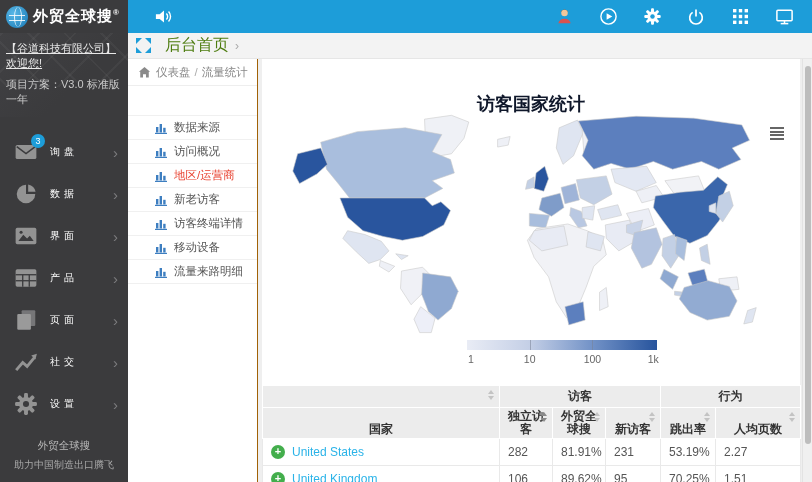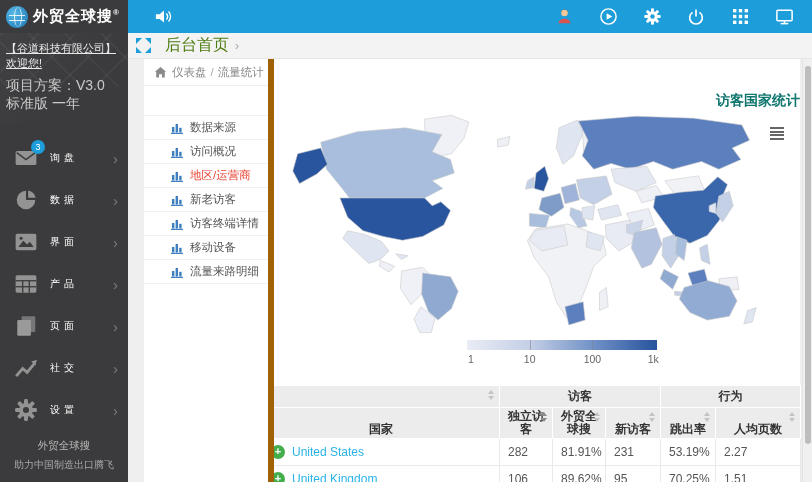--- a/index.html
+++ b/index.html
@@ -24,45 +24,45 @@
   .strip-crumb { color:#4d7c0f; font-size:16px; margin-left:14px; cursor:pointer; }
   .strip-chevron { color:#aaa; font-size:12px; margin-left:6px; }
 
   
   .sidebar { position:absolute; left:0; top:33px; width:128px; height:449px; background:#3b3b3d; z-index:25; }
   .company { position:relative; padding:8px 6px 10px 6px; background:linear-gradient(135deg,#414144 0%,#3b3b3d 60%); overflow:hidden; }
   .company::before { content:""; position:absolute; left:-30px; top:-6px; width:200px; height:60px; background:
      repeating-linear-gradient(45deg, rgba(255,255,255,.04) 0 2px, transparent 2px 26px),
      repeating-linear-gradient(-45deg, rgba(255,255,255,.04) 0 2px, transparent 2px 26px); }
   .company-welcome { color:#e8e8e8; font-size:11px; line-height:15px; position:relative;text-decoration:underline; }
-  .company-plan { color:#c9c9c9; font-size:14px; margin-top:6px; position:relative; }
+  .company-plan { color:#c9c9c9; font-size:11px; margin-top:6px; position:relative; }
   .menu { margin-top:14px; }
   .menu-item { height:42px; display:flex; align-items:center; padding:0 10px 0 14px; cursor:pointer; position:relative; }
   .menu-item .mi-icon { width:24px; height:24px; flex:0 0 24px; position:relative; }
   .menu-item .mi-label { color:#fff; font-size:10px; letter-spacing:4px; margin-left:12px; flex:1; }
   .menu-item .mi-chevron { color:#7c7c7e; font-size:15px; line-height:1; }
   .badge { position:absolute; top:-6px; right:-7px; min-width:14px; height:14px; border-radius:8px; background:#1d9dd9; color:#fff; font-size:9px; display:flex; align-items:center; justify-content:center; padding:0 3px; }
   .side-footer { position:absolute; left:0; bottom:0; width:100%; padding:8px 0 10px 0; text-align:center; }
   .side-footer .f1 { color:#bdbdbd; font-size:10.5px; }
   .side-footer .f2 { color:#a8a8a8; font-size:10px; margin-top:5px; }
 
   
-  .subsidebar { position:absolute; left:144px; top:59px; width:130px; height:423px; background:#fff; border-right:6px solid #a16207; z-index:15; }
+  .subsidebar { position:absolute; left:128px; top:59px; width:130px; height:423px; background:#fff; border-right:1px solid #a16207; z-index:15; }
   .sub-crumb { height:27px; display:flex; align-items:center; padding-left:10px; border-bottom:1px solid #eee; }
   .sub-crumb span { font-size:11.5px; color:#888; }
   .sub-crumb .sc-div { margin:0 4px; color:#aaa; }
   .sub-menu { margin-top:29px; border-top:1px solid #f0f0f0; }
   .sub-item { height:24px; display:flex; align-items:center; padding-left:27px; border-bottom:1px solid #f0f0f0; cursor:pointer; }
   .sub-item .si-label { font-size:11.5px; color:#555; margin-left:6px; }
   .sub-item.active .si-label { color:#e8412f; }
 
   
   .main { position:absolute; left:258px; top:59px; width:554px; height:423px; background:#efefef; }
   .panel { position:absolute; left:4px; top:0; width:538px; height:423px; background:#fff; }
-  .chart-title { position:absolute; top:33px; left:0; width:100%; text-align:right; color:#0f766e; font-size:14px; font-weight:bold; }
+  .chart-title { position:absolute; top:33px; left:0; width:100%; text-align:center; color:#0f172a; font-size:18px; font-weight:bold; }
   .map-wrap { position:absolute; top:50px; left:26px; width:500px; height:228px; }
   .burger { position:absolute; top:68px; right:16px; width:14px; cursor:pointer; }
   .burger div { height:2px; background:#666; margin-bottom:1.5px; }
   .legend { position:absolute; top:281px; left:205px; width:190px; }
   .legend-bar { position:relative; height:10px; background:linear-gradient(90deg,#e9ecf5 0%,#c4cfe6 33%,#7292c7 66%,#27549d 100%); }
   .legend-bar .tick { position:absolute; top:0; width:1px; height:10px; background:rgba(120,130,150,.55); }
   .legend-labels { position:relative; height:14px; margin-top:3px; }
   .legend-labels span { position:absolute; transform:translateX(-50%); font-size:10.5px; color:#666; }
 
   

